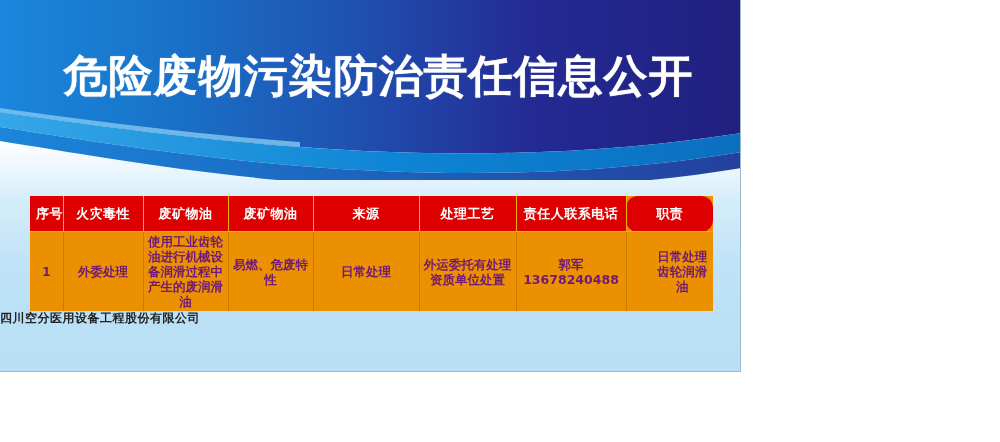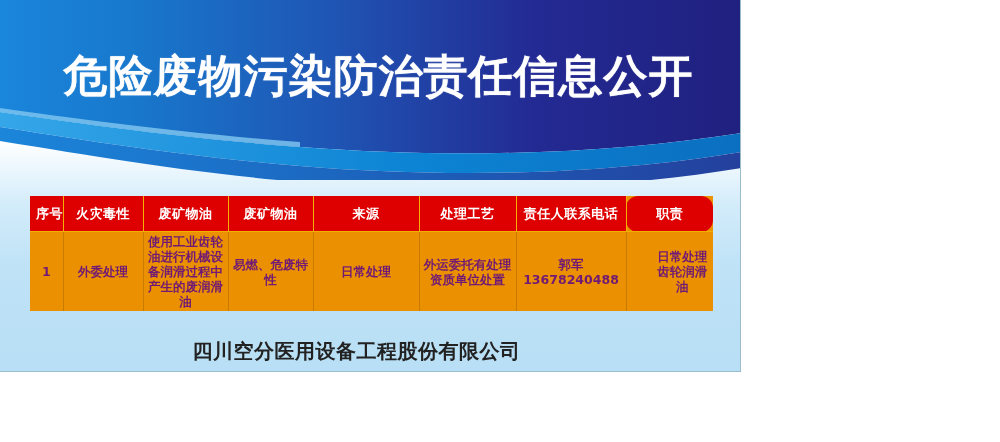--- a/index.html
+++ b/index.html
@@ -94,24 +94,24 @@
     vertical-align: middle;
     font-weight: bold;
   }
   #waste-table td:last-child { border-right: none; padding-left: 28px; }
   .cell-tight { line-height: 14px; }
 
   
   #company-footer {
     position: absolute;
     left: 0;
-    top: 338px;
+    top: 310px;
     width: 713px;
-    text-align: center;
-    font-size: 20px;
+    text-align: left;
+    font-size: 12px;
     font-weight: bold;
     color: #222222;
     letter-spacing: 0.5px;
     font-family: "DejaVu Sans", "Liberation Sans", sans-serif;
   }
 </style>
 </head>
 <body>
 
 <div id="poster">

